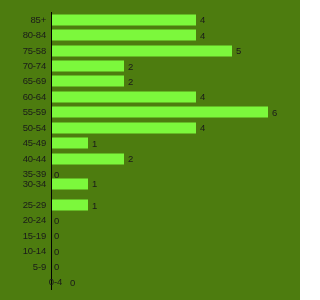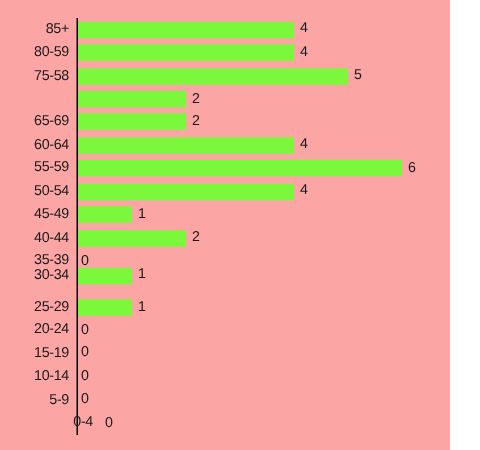--- a/index.html
+++ b/index.html
@@ -10,21 +10,21 @@
   body {
     width: 300px;
     height: 300px;
     font-family: "Liberation Sans", sans-serif;
     overflow: hidden;
   }
   #chart-root {
     position: relative;
     width: 300px;
     height: 300px;
-    background: #fca5a5;
+    background: #4d7c0f;
   }
   
   #plot {
     position: absolute;
     left: 0;
     top: 12px;
     width: 300px;
     height: 278px;
   }
   #axis-line {
@@ -88,34 +88,35 @@
     <div id="axis-line"></div>
     <div id="rows">
         <div class="row" style="top: 0px; height: 15.4444px;">
           <div class="cat-label">85+</div>
           <div class="bar-wrap">
             <div class="bar" style="width: 144px; background: rgb(124, 248, 60);"></div>
             <div class="val-label">4</div>
           </div>
         </div>
         <div class="row" style="top: 15.4444px; height: 15.4444px;">
-          <div class="cat-label">80-59</div>
+          <div class="cat-label">80-84</div>
           <div class="bar-wrap">
             <div class="bar" style="width: 144px; background: rgb(124, 248, 60);"></div>
             <div class="val-label">4</div>
           </div>
         </div>
         <div class="row" style="top: 30.8889px; height: 15.4444px;">
           <div class="cat-label">75-58</div>
           <div class="bar-wrap">
             <div class="bar" style="width: 180px; background: rgb(124, 248, 60);"></div>
             <div class="val-label">5</div>
           </div>
         </div>
         <div class="row" style="top: 46.3333px; height: 15.4444px;">
+          <div class="cat-label">70-74</div>
           <div class="bar-wrap">
             <div class="bar" style="width: 72px; background: rgb(124, 248, 60);"></div>
             <div class="val-label">2</div>
           </div>
         </div>
         <div class="row" style="top: 61.7778px; height: 15.4444px;">
           <div class="cat-label">65-69</div>
           <div class="bar-wrap">
             <div class="bar" style="width: 72px; background: rgb(124, 248, 60);"></div>
             <div class="val-label">2</div>

